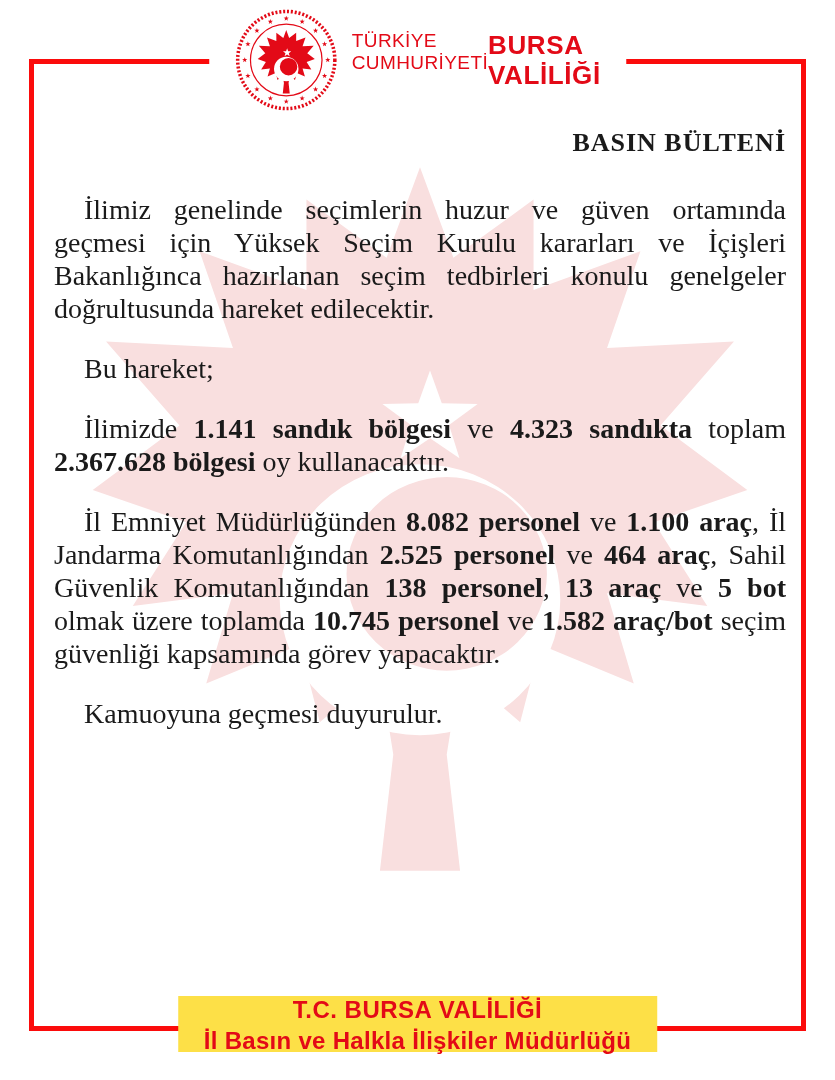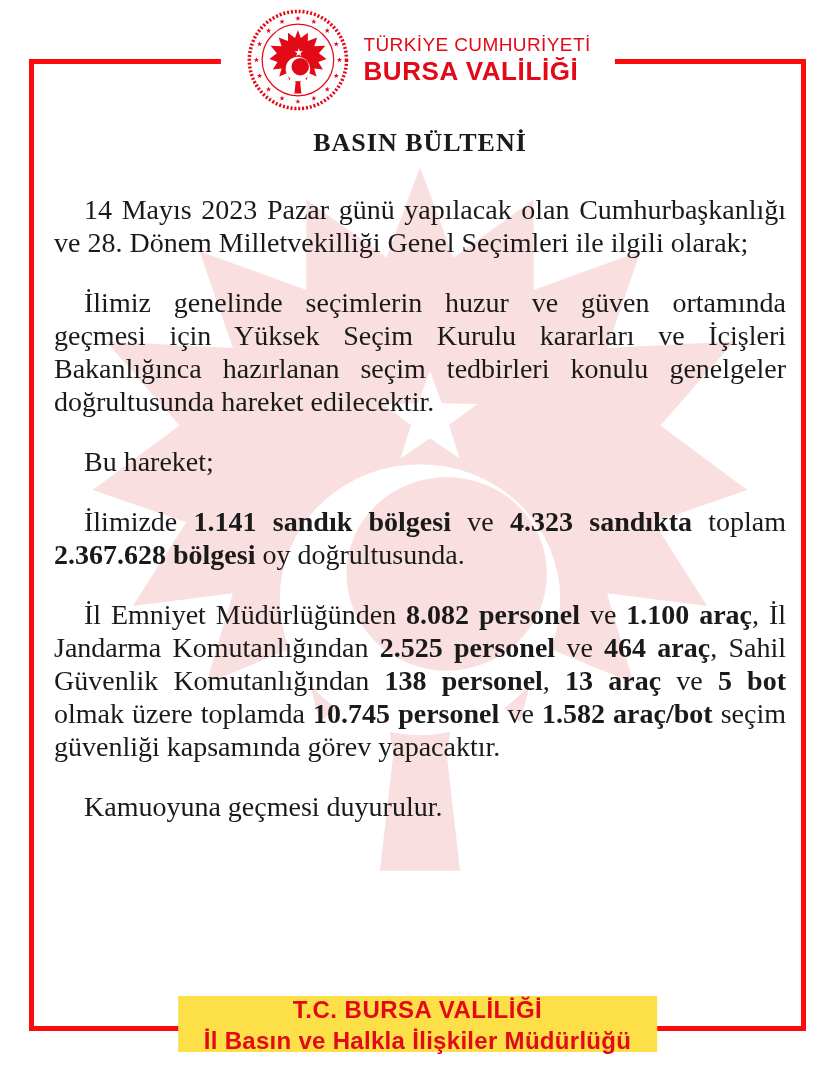--- a/index.html
+++ b/index.html
@@ -12,28 +12,28 @@
 
   
   .watermark{position:absolute;left:86px;top:148px;width:668px;height:742px;
              color:var(--wm,#f9dfdf);z-index:0;}
 
   
   .letterhead{position:absolute;left:50%;top:4px;transform:translateX(-50%);
               height:112px;background:#fff;z-index:3;display:flex;align-items:center;
               gap:13px;padding:0 24px;}
   .emblem{width:106px;height:106px;color:var(--accent,#e30a17);flex:0 0 auto;}
-  .letterhead-text{display:flex;flex-direction:column;justify-content:center;
+  .letterhead-text{display:flex;flex-direction:row;justify-content:center;
               font-family:"Liberation Sans","DejaVu Sans",sans-serif;color:var(--accent,#e30a17);}
   .letterhead-country{font-size:19px;font-weight:400;letter-spacing:.4px;line-height:22px;}
   .letterhead-office{font-size:26px;font-weight:700;letter-spacing:.6px;line-height:30px;}
 
   
   .doc{position:absolute;left:54px;top:126px;width:732px;z-index:2;}
-  .doc-title{margin:0 0 34px 0;text-align:center;font-size:26px;font-weight:700;
+  .doc-title{margin:0 0 34px 0;text-align:right;font-size:26px;font-weight:700;
              letter-spacing:1px;line-height:33px;}
   .para{margin:0 0 27px 0;font-size:28px;line-height:33px;text-align:justify;
         text-indent:30px;}
   .para b{font-weight:700;}
 
   
   .footer{position:absolute;left:50%;top:996px;transform:translateX(-50%);
           background:#fde047;z-index:3;padding:0 26px;text-align:center;
           font-family:"Liberation Sans","DejaVu Sans",sans-serif;color:var(--accent,#e30a17);
           white-space:nowrap;}
@@ -90,24 +90,23 @@
     </svg>
     <div class="letterhead-text">
       <div class="letterhead-country">TÜRKİYE CUMHURİYETİ</div>
       <div class="letterhead-office">BURSA VALİLİĞİ</div>
     </div>
   </header>
 
   <main class="doc">
     <h1 class="doc-title">BASIN BÜLTENİ</h1>
     <div id="paragraphs">
-        <p class="para"><span>14 Mayıs 2023 Pazar günü yapılacak olan Cumhurbaşkanlığı ve 28. Dönem Milletvekilliği Genel Seçimleri ile ilgili olarak;</span></p>
         <p class="para"><span>İlimiz genelinde seçimlerin huzur ve güven ortamında geçmesi için Yüksek Seçim Kurulu kararları ve İçişleri Bakanlığınca hazırlanan seçim tedbirleri konulu genelgeler doğrultusunda hareket edilecektir.</span></p>
         <p class="para"><span>Bu hareket;</span></p>
-        <p class="para"><span>İlimizde </span><b>1.141 sandık bölgesi</b><span> ve </span><b>4.323 sandıkta</b><span> toplam </span><b>2.367.628 bölgesi</b><span> oy doğrultusunda.</span></p>
+        <p class="para"><span>İlimizde </span><b>1.141 sandık bölgesi</b><span> ve </span><b>4.323 sandıkta</b><span> toplam </span><b>2.367.628 bölgesi</b><span> oy kullanacaktır.</span></p>
         <p class="para"><span>İl Emniyet Müdürlüğünden </span><b>8.082 personel</b><span> ve </span><b>1.100 araç</b><span>, İl Jandarma Komutanlığından </span><b>2.525 personel</b><span> ve </span><b>464 araç</b><span>, Sahil Güvenlik Komutanlığından </span><b>138 personel</b><span>, </span><b>13 araç</b><span> ve </span><b>5 bot</b><span> olmak üzere toplamda </span><b>10.745 personel</b><span> ve </span><b>1.582 araç/bot</b><span> seçim güvenliği kapsamında görev yapacaktır.</span></p>
         <p class="para"><span>Kamuoyuna geçmesi duyurulur.</span></p>
       </div>
   </main>
 
   <footer class="footer">
     <div class="footer-office">T.C. BURSA VALİLİĞİ</div>
     <div class="footer-department">İl Basın ve Halkla İlişkiler Müdürlüğü</div>
   </footer>
 

